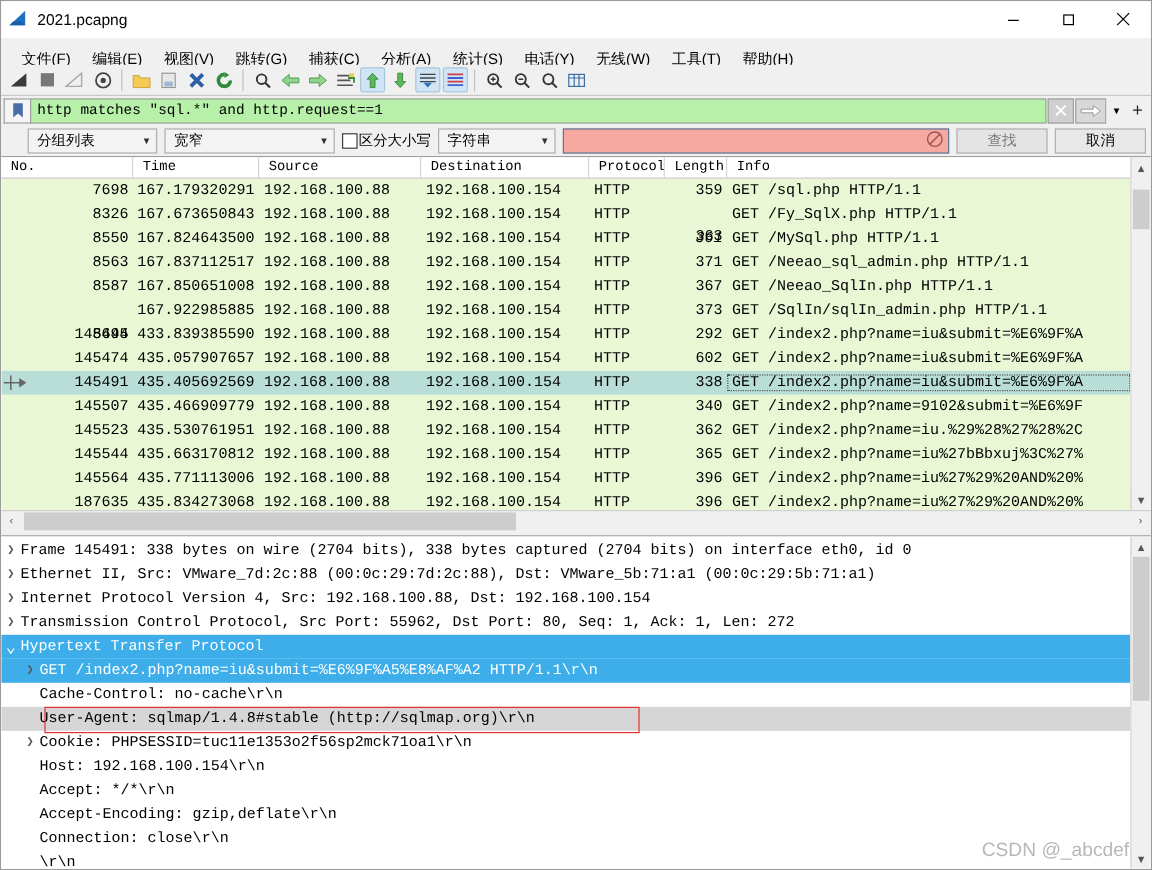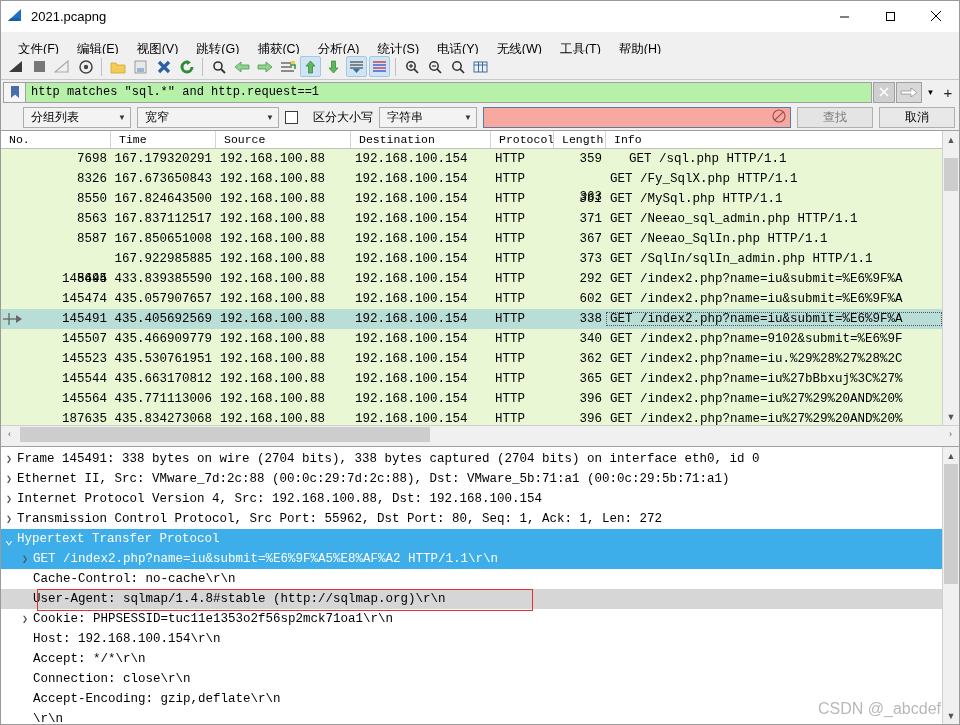--- a/index.html
+++ b/index.html
@@ -130,21 +130,21 @@
     display: flex; align-items: center;
     justify-content: space-between;
     padding: 0 4px 0 7px;
     font-size: 12px;
     color: #000;
   }
   .combo .cb-arrow { font-size: 8px; color: #333; margin-left: 8px; }
   .combo.c1 { width: 108px; }
   .combo.c2 { width: 142px; text-align: center; }
   .combo.c3 { width: 98px; }
-  .chk-wrap { display:flex; align-items:center; gap:15px; font-size:12px; }
+  .chk-wrap { display:flex; align-items:center; gap:1px; font-size:12px; }
   .chkbox {
     width: 13px; height: 13px;
     border: 1px solid #3c3c3c;
     background: #fff;
   }
   .find-input {
     flex: 1; height: 21px;
     background: #f7a8a0;
     border: 1px solid #5a7a9a;
     display: flex; align-items: center; justify-content: flex-end;
@@ -503,21 +503,21 @@
             <div class="col" style="width: 320px; flex: 1 1 0%; border-right: none;">Info</div>
           </div>
         <div class="rows" id="rows">
             <div class="prow">
               <div class="cell r" style="width: 110px;">7698</div>
               <div class="cell r" style="width: 105px;">167.179320291</div>
               <div class="cell" style="width: 135px;">192.168.100.88</div>
               <div class="cell" style="width: 140px;">192.168.100.154</div>
               <div class="cell" style="width: 63px;">HTTP</div>
               <div class="cell r" style="width: 52px;">359</div>
-              <div class="cell info" style="width: 320px; flex: 1 1 0%; margin-left: 19px;">GET /sql.php HTTP/1.1</div>
+              <div class="cell info" style="width: 320px; flex: 1 1 0%;">GET /sql.php HTTP/1.1</div>
             </div>
             <div class="prow">
               <div class="cell r" style="width: 110px;">8326</div>
               <div class="cell r" style="width: 105px;">167.673650843</div>
               <div class="cell" style="width: 135px;">192.168.100.88</div>
               <div class="cell" style="width: 140px;">192.168.100.154</div>
               <div class="cell" style="width: 63px;">HTTP</div>
               <div class="cell r" style="width: 52px; margin-top: 36px;">363</div>
               <div class="cell info" style="width: 320px; flex: 1 1 0%;">GET /Fy_SqlX.php HTTP/1.1</div>
             </div>
@@ -705,26 +705,26 @@
           <div>Host: 192.168.100.154\r\n</div>
         </div>
         <div class="drow">
           <div class="dindent"></div>
           <div class="dcaret"></div>
           <div>Accept: */*\r\n</div>
         </div>
         <div class="drow">
           <div class="dindent"></div>
           <div class="dcaret"></div>
+          <div>Accept-Encoding: gzip,deflate\r\n</div>
+        </div>
+        <div class="drow">
+          <div class="dindent"></div>
+          <div class="dcaret"></div>
           <div>Connection: close\r\n</div>
-        </div>
-        <div class="drow">
-          <div class="dindent"></div>
-          <div class="dcaret"></div>
-          <div>Accept-Encoding: gzip,deflate\r\n</div>
         </div>
         <div class="drow">
           <div class="dindent"></div>
           <div class="dcaret"></div>
           <div>\r\n</div>
         </div>
       </div>
     <div class="vscroll">
       <div class="vs-btn">▲</div>
       <div class="vs-track">

